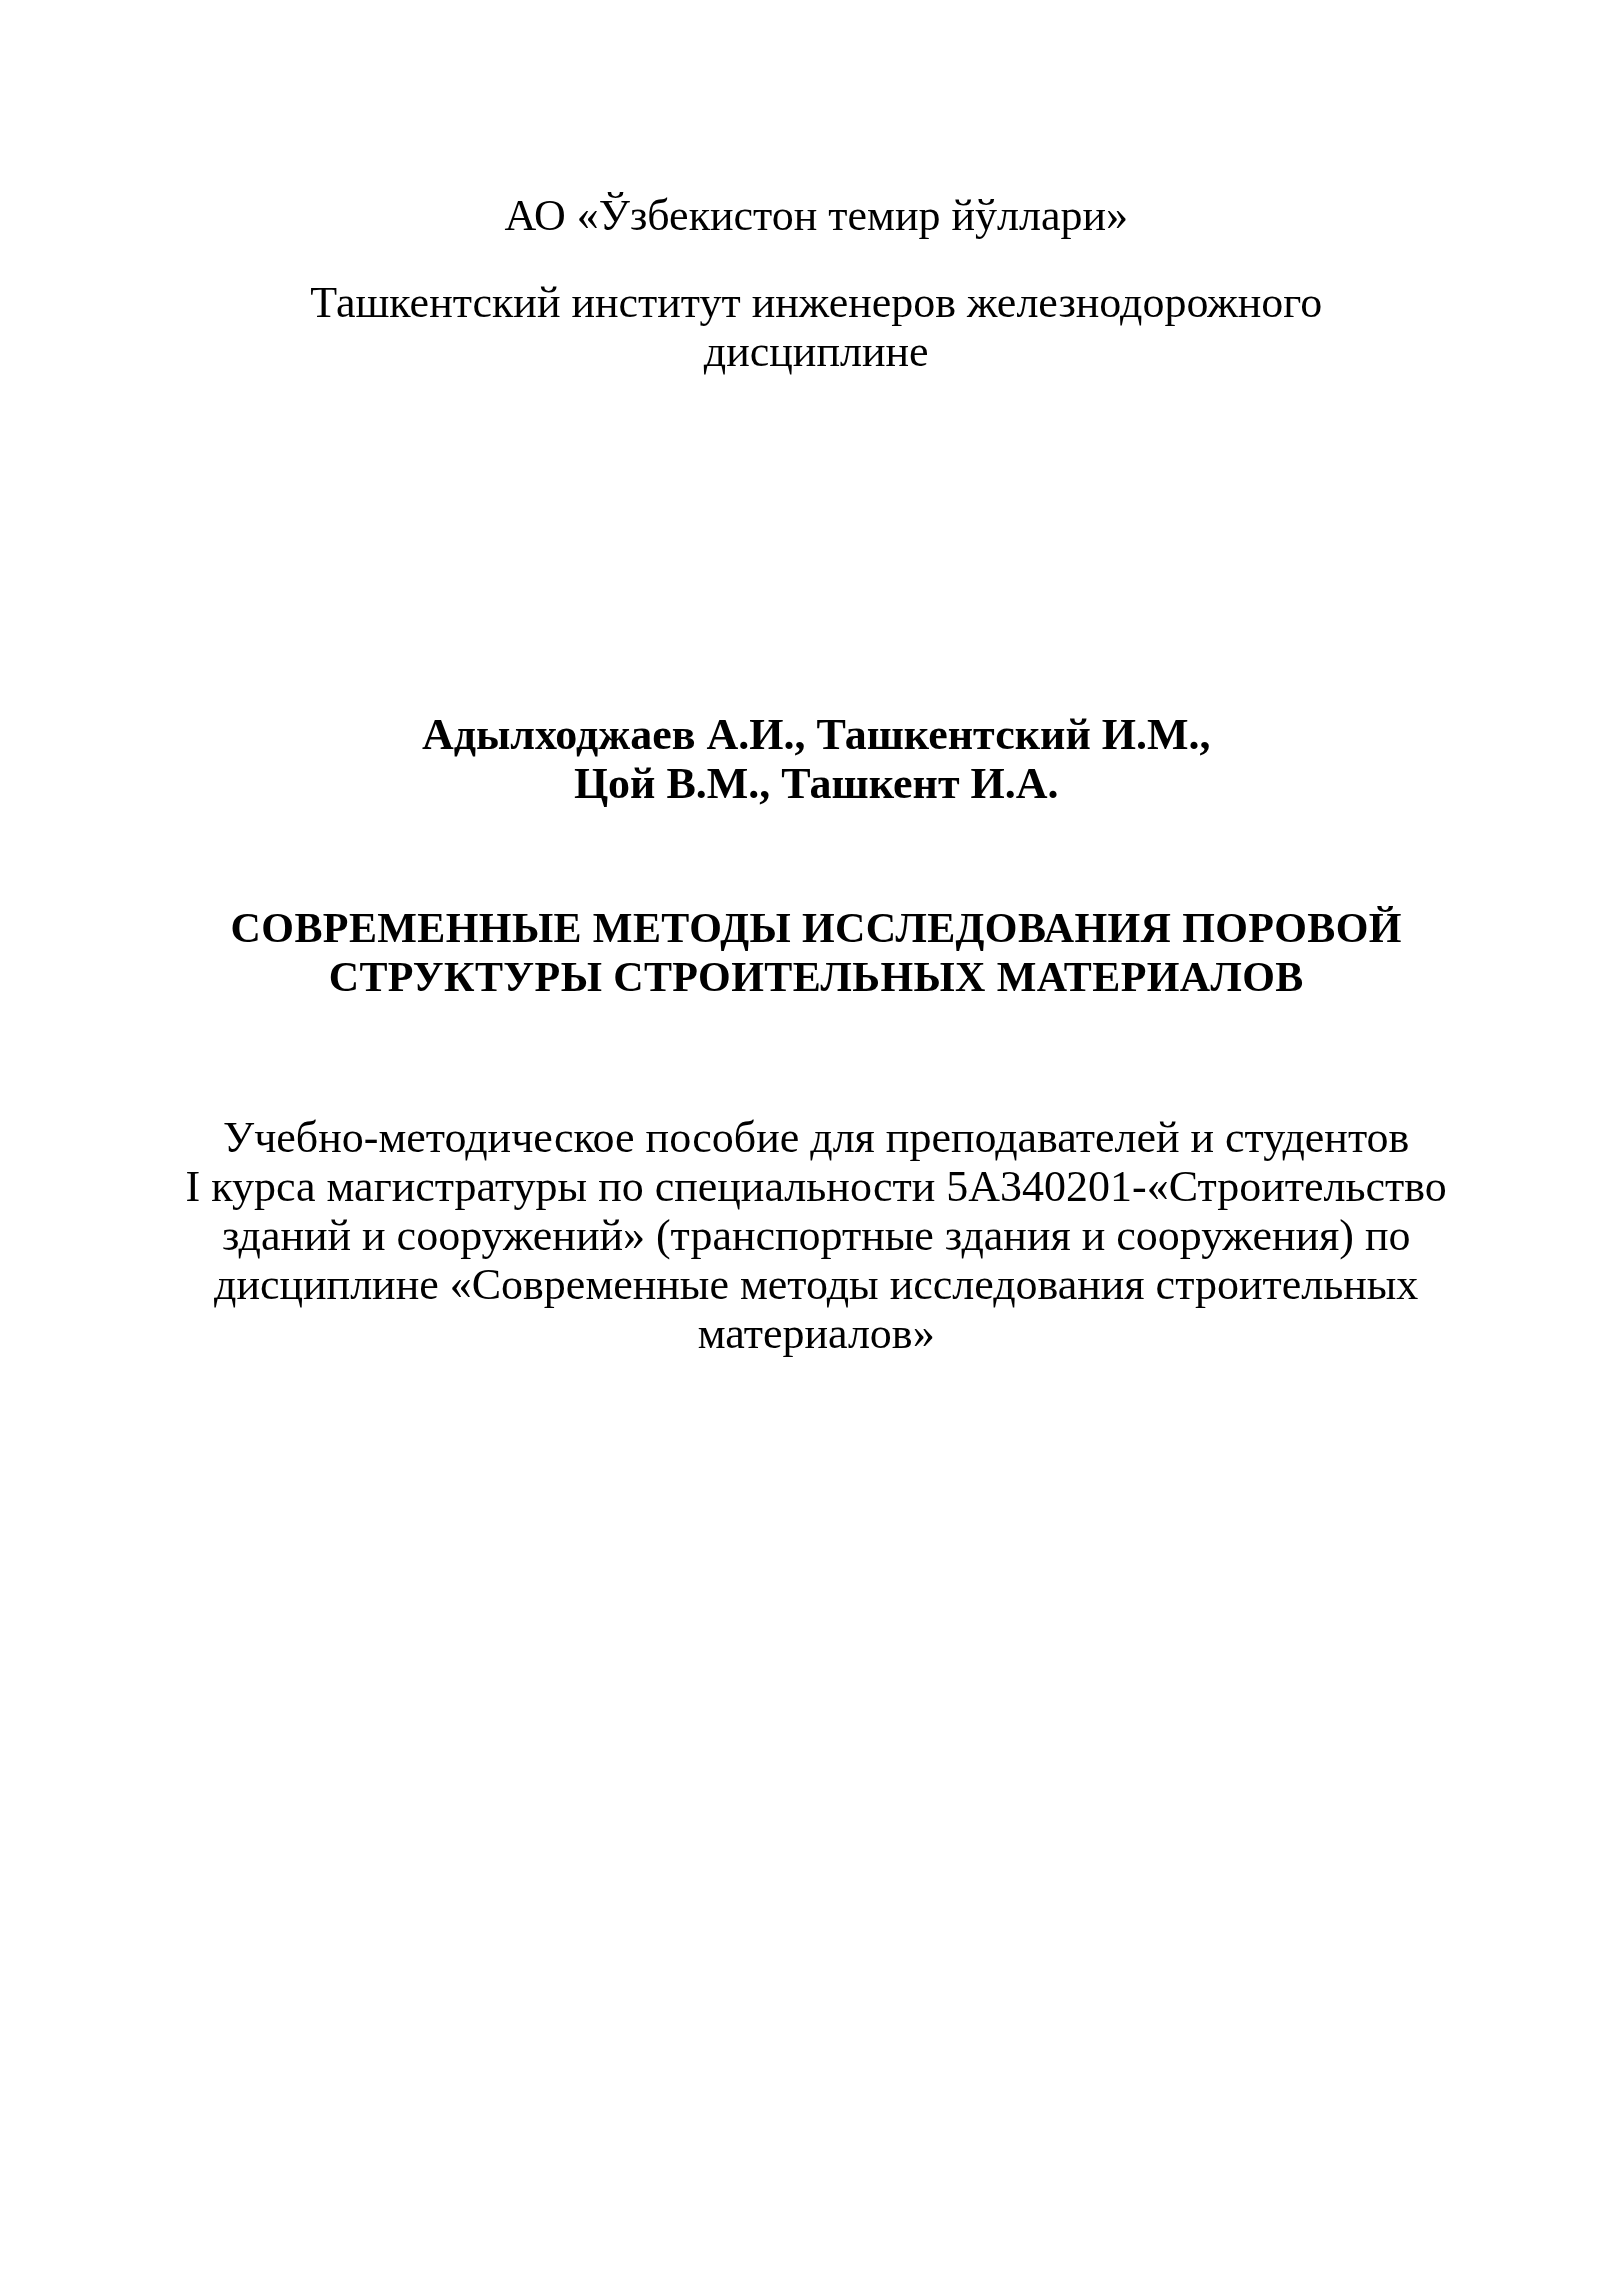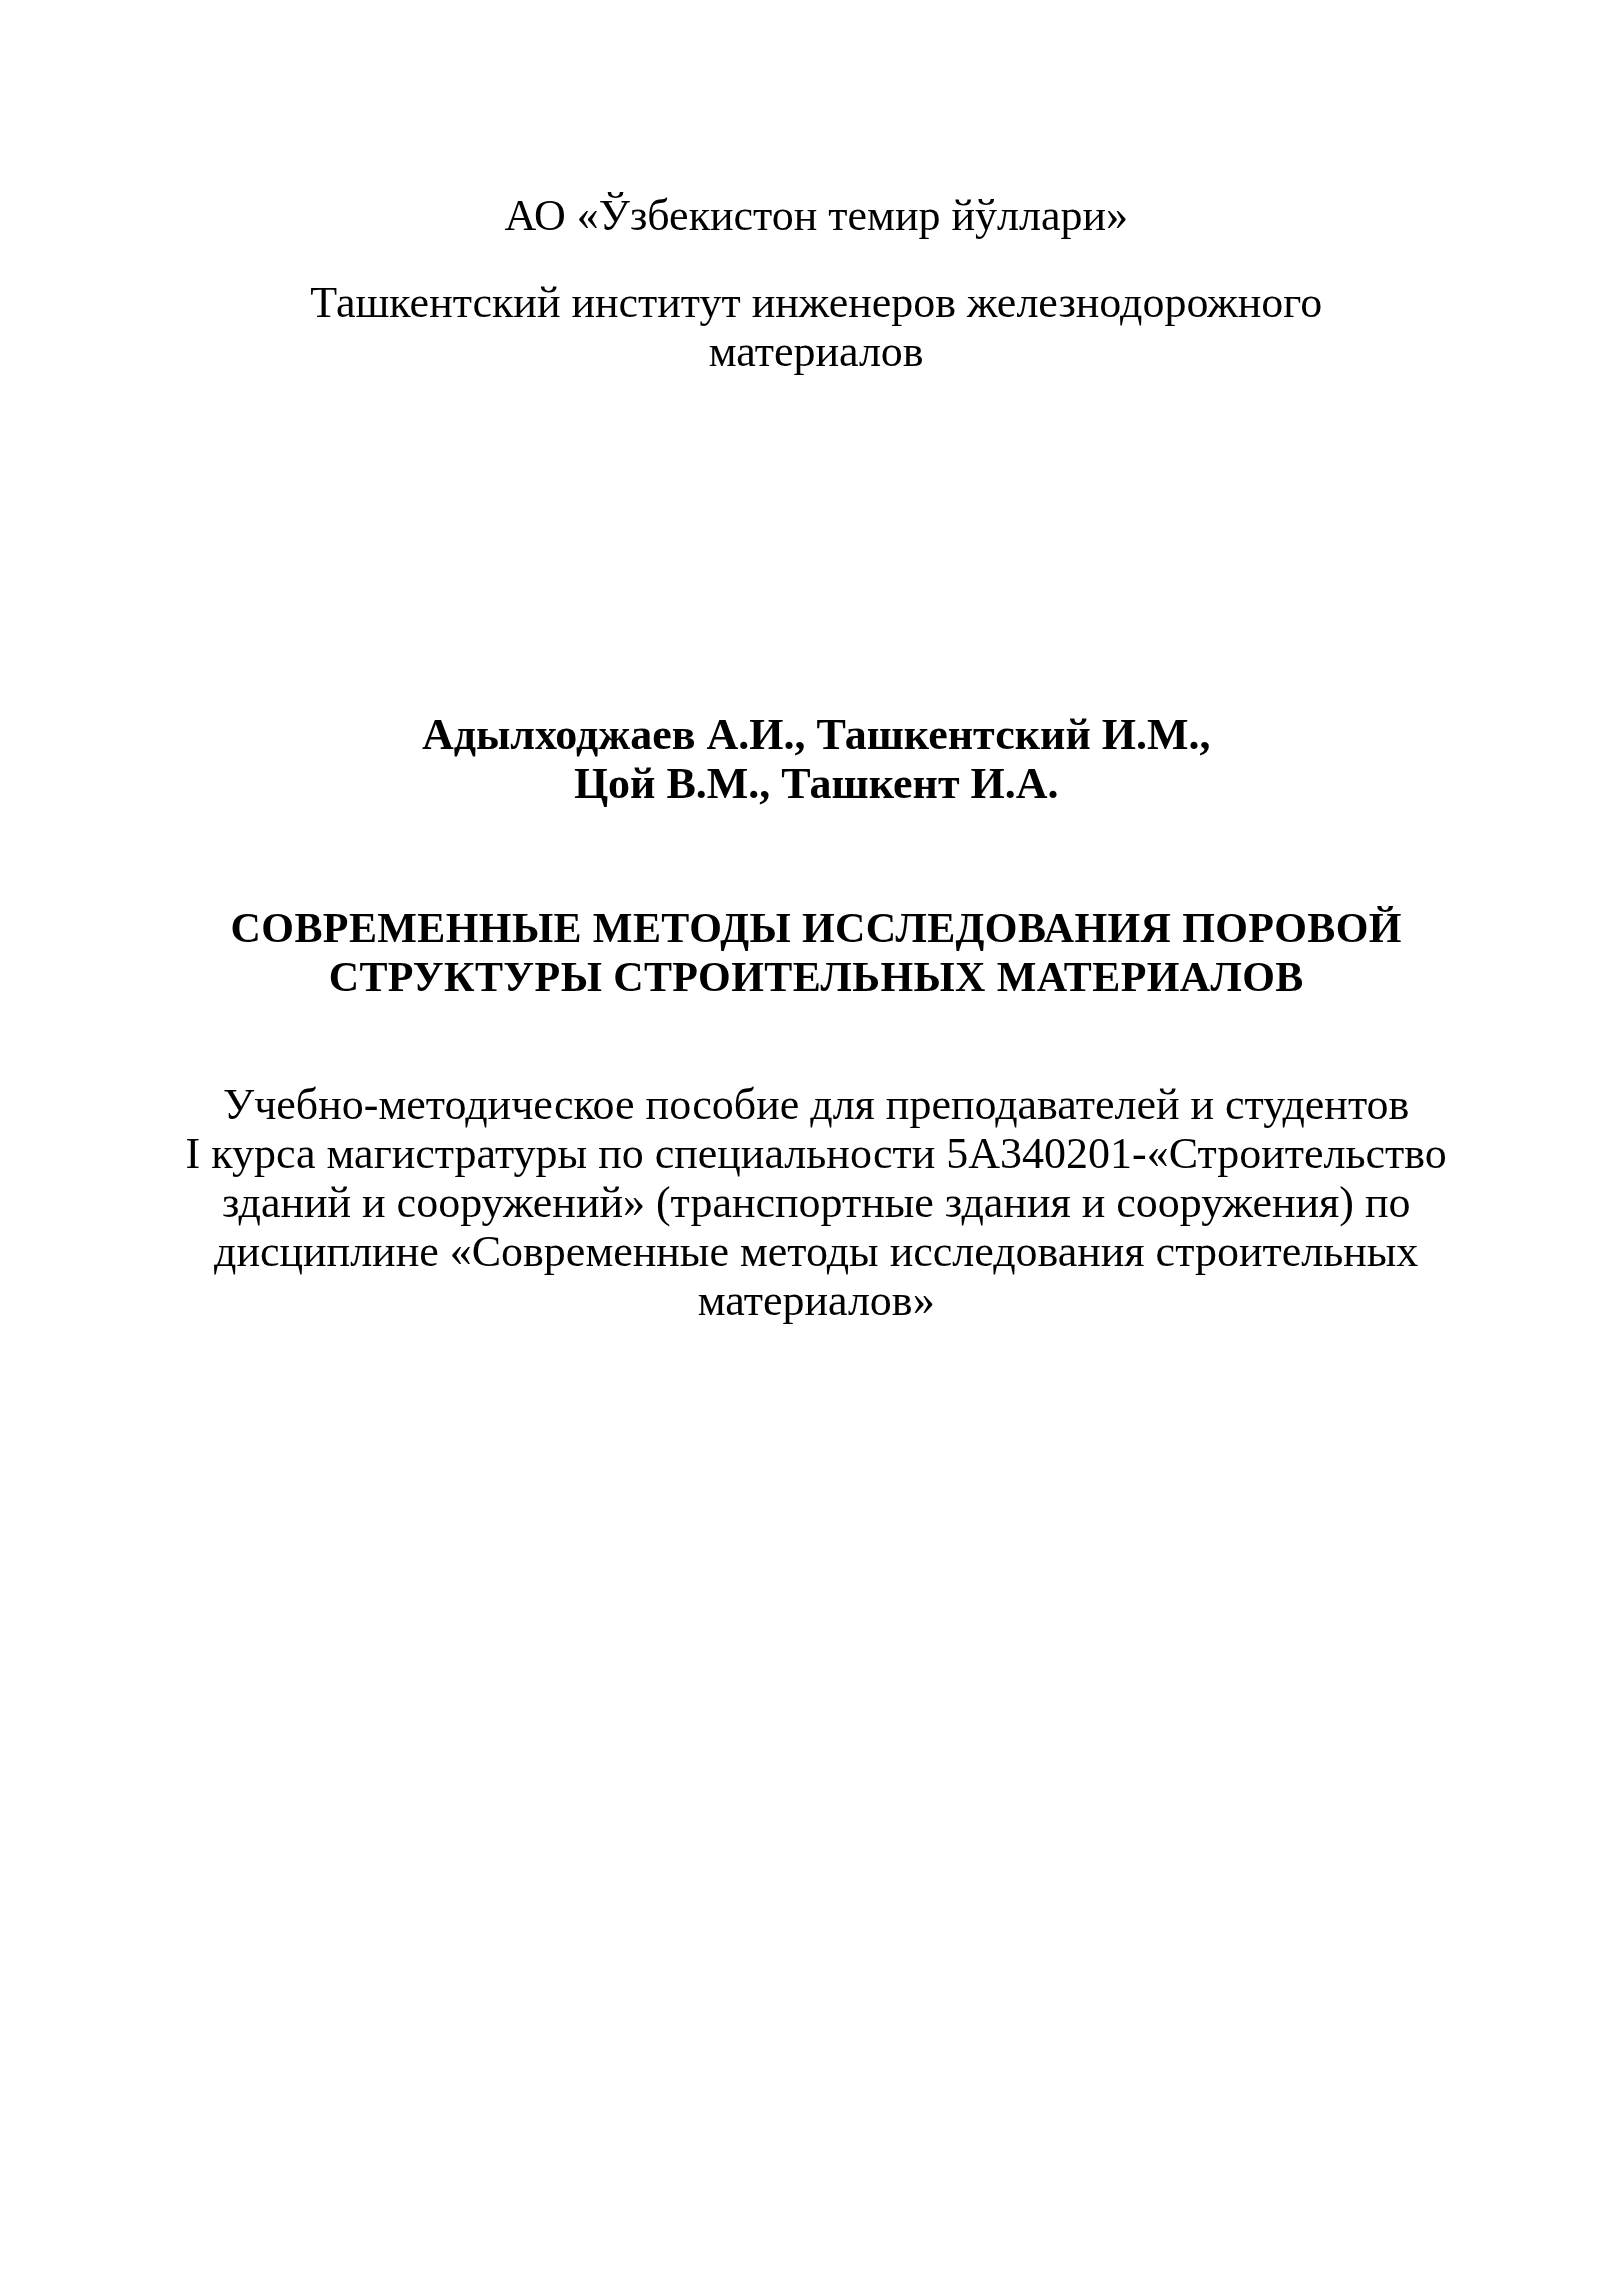--- a/index.html
+++ b/index.html
@@ -39,34 +39,34 @@
 </style>
 </head>
 <body>
 
 <div class="page">
 
   <div class="block" style="top: 191px;">АО «Ўзбекистон темир йўллари»</div>
 
   <div class="block" style="top: 278px;">
     <span class="line">Ташкентский институт инженеров железнодорожного</span>
-    <span class="line">материалов</span>
+    <span class="line">дисциплине</span>
   </div>
 
   <div class="block bold" style="top: 710px;">
     <span class="line">Адылходжаев А.И., Ташкентский И.М.,</span>
     <span class="line">Цой В.М., Ташкент И.А.</span>
   </div>
 
   <div class="block bold title" style="top: 896px;">
     <span class="line">СОВРЕМЕННЫЕ МЕТОДЫ ИССЛЕДОВАНИЯ ПОРОВОЙ</span>
     <span class="line">СТРУКТУРЫ СТРОИТЕЛЬНЫХ МАТЕРИАЛОВ</span>
   </div>
 
-  <div class="block" style="top: 1080px;">
+  <div class="block" style="top: 1113px;">
     <span class="line">Учебно-методическое пособие для преподавателей и студентов</span>
     <span class="line">I курса магистратуры по специальности 5А340201-«Строительство</span>
     <span class="line">зданий и сооружений» (транспортные здания и сооружения) по</span>
     <span class="line">дисциплине «Современные методы исследования строительных</span>
     <span class="line">материалов»</span>
   </div>
 
   <div class="block" style="top: 2047px; margin-top: 30px;">Ташкент -2019</div>
 
 </div>

